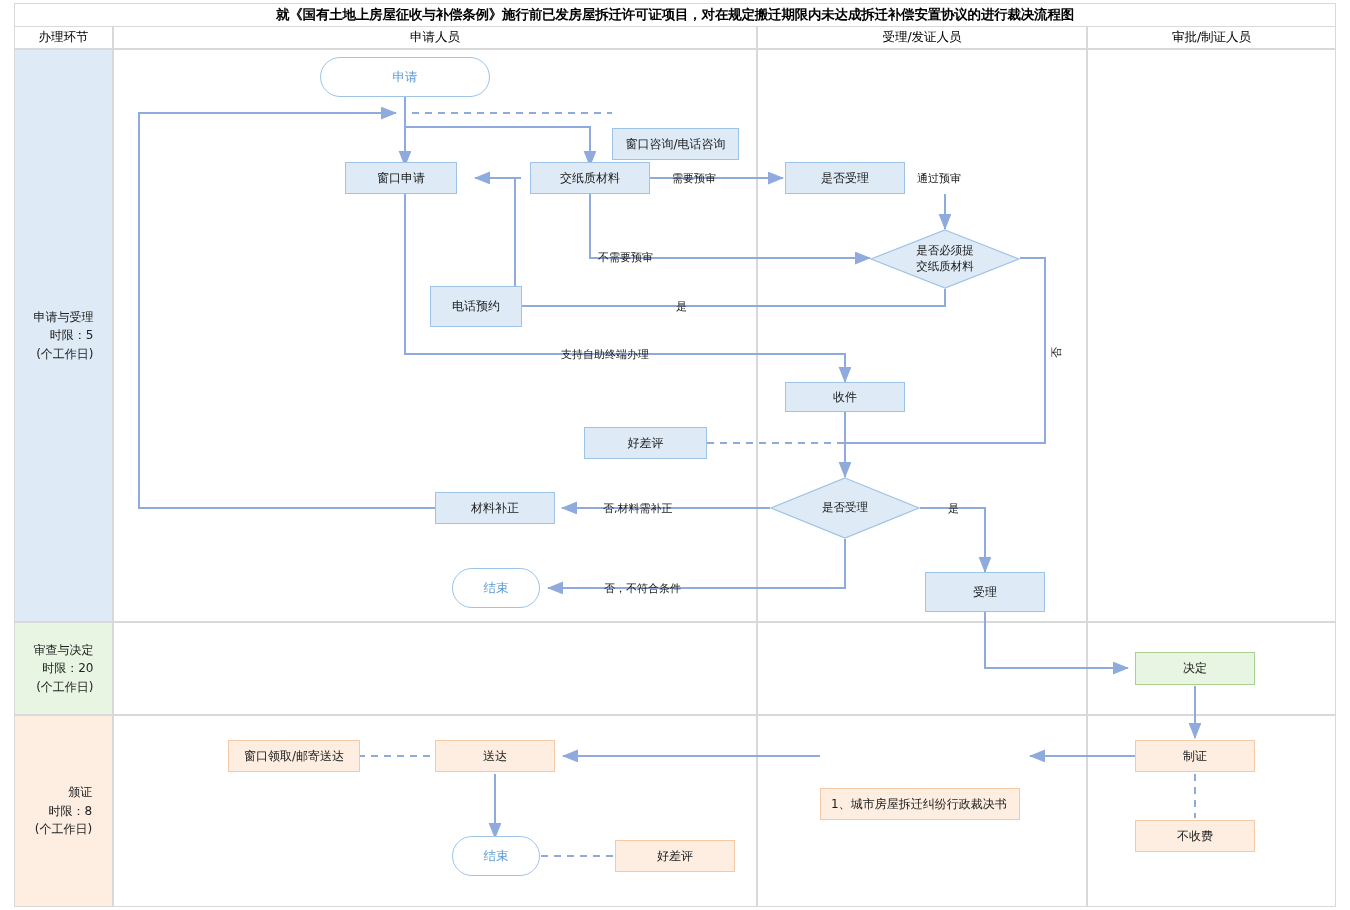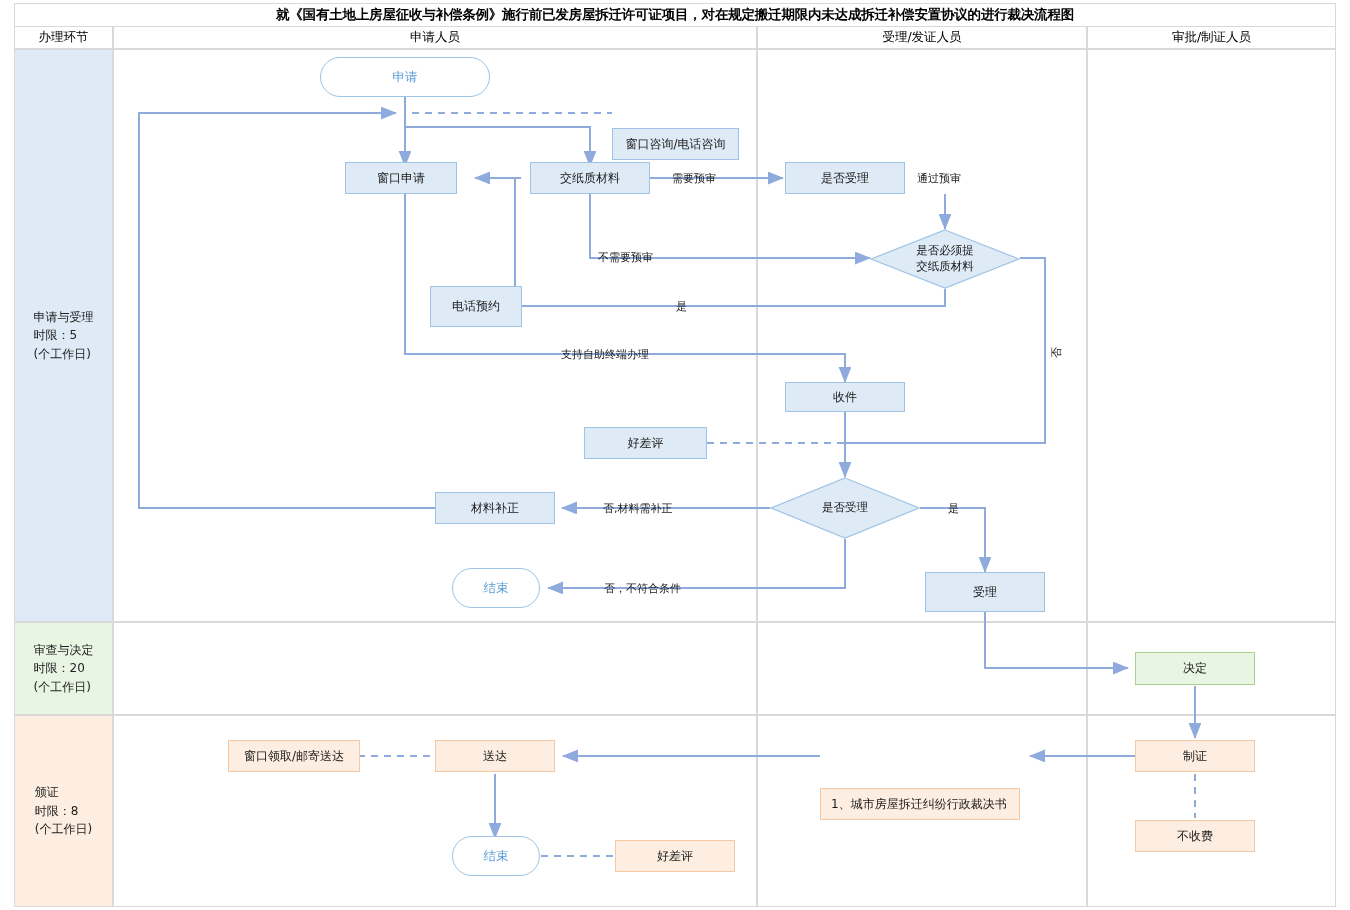--- a/index.html
+++ b/index.html
@@ -58,21 +58,21 @@
   
   .lane-label {
     position: absolute;
     left: 14px;
     width: 99px;
     box-sizing: border-box;
     border: 1px solid #d9d9d9;
     display: flex;
     align-items: center;
     justify-content: center;
-    text-align: left;
+    text-align: right;
     font-size: 12px;
     color: #222;
     line-height: 1.55;
     white-space: pre-line;
   }
   .lane-cell {
     position: absolute;
     box-sizing: border-box;
     border: 1px solid #d9d9d9;
     background: #ffffff;

